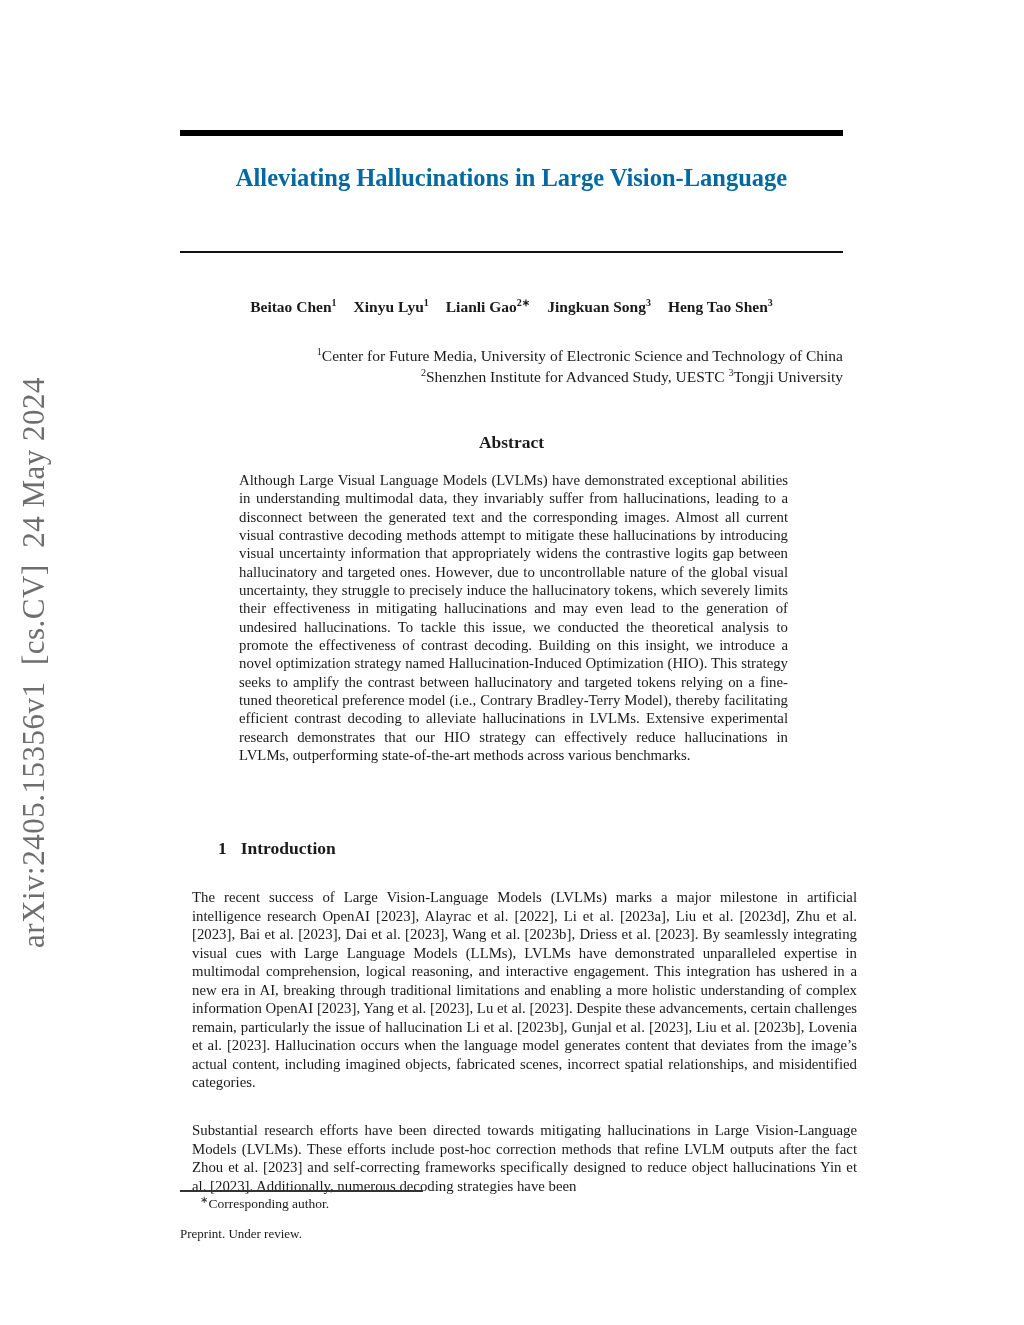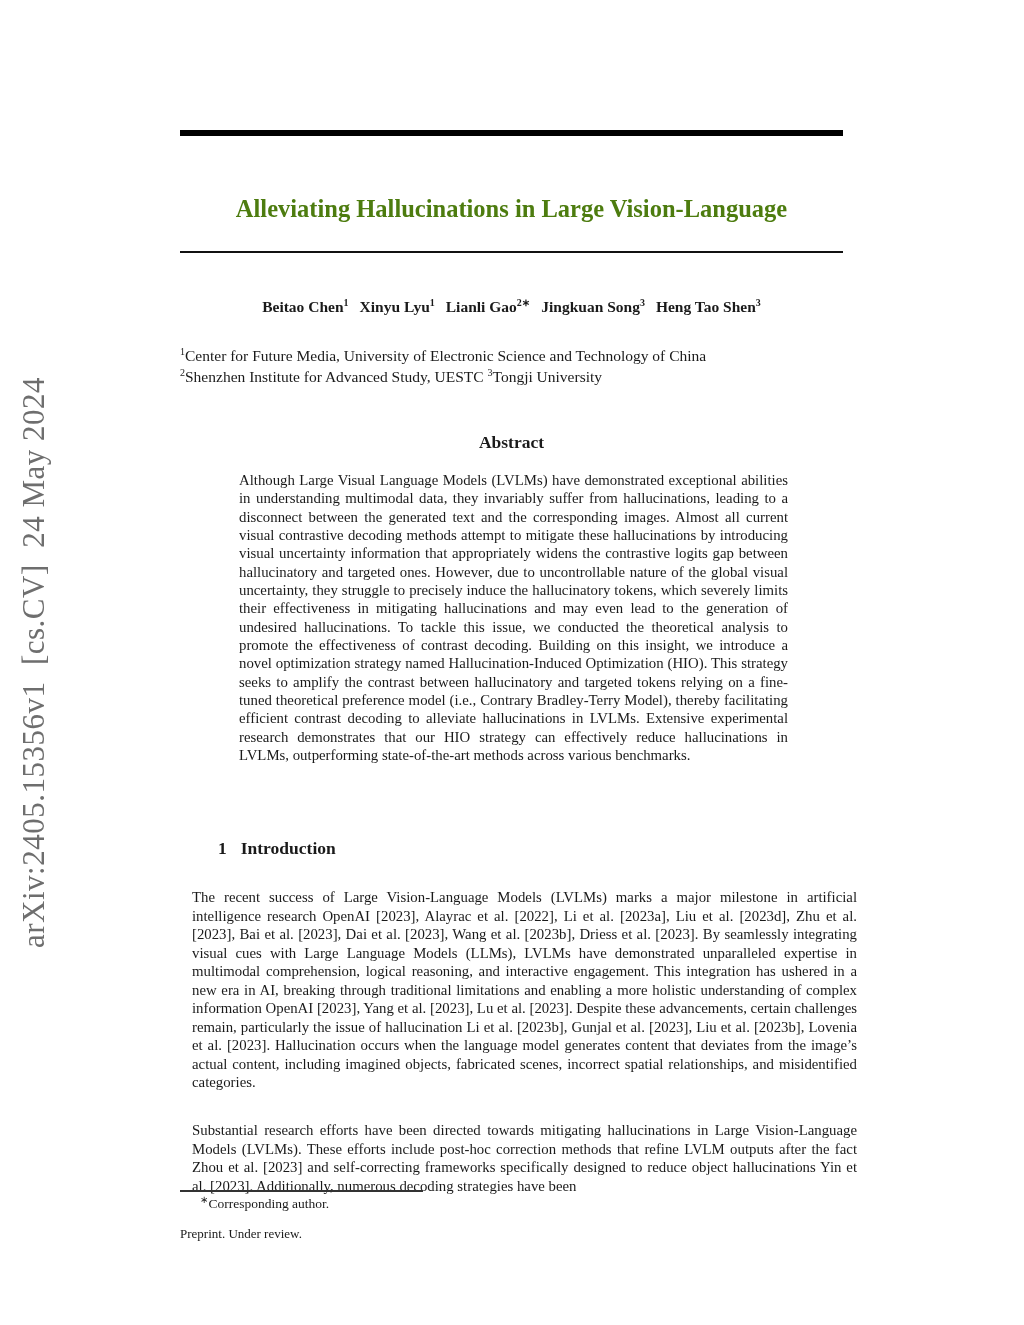--- a/index.html
+++ b/index.html
@@ -36,46 +36,45 @@
     background: #111111;
   }
   .title {
     position: absolute;
     left: 180px; top: 161px;
     width: 663px;
     text-align: center;
     font-size: 24.5px;
     font-weight: bold;
     line-height: 33px;
-    color: #4d7c0f;
-    margin-top: 31px;
+    color: #0369a1;
   }
   .title-line { display: block; }
   .authors {
     position: absolute;
     left: 180px; top: 297px;
     width: 663px;
     display: flex;
     justify-content: center;
-    gap: 11px;
+    gap: 17px;
     font-weight: bold;
     font-size: 15.5px;
     line-height: 20px;
     white-space: nowrap;
   }
   sup {
     font-size: 10px;
     line-height: 0;
     vertical-align: super;
   }
   .affils {
     position: absolute;
     left: 180px; top: 346px;
     width: 663px;
-    text-align: left;
+    text-align: right;
     font-size: 15.5px;
     line-height: 20.5px;
   }
   .abstract-heading {
     position: absolute;
     left: 180px; top: 432px;
     width: 663px;
     text-align: center;
     font-size: 17.5px;
     font-weight: bold;

